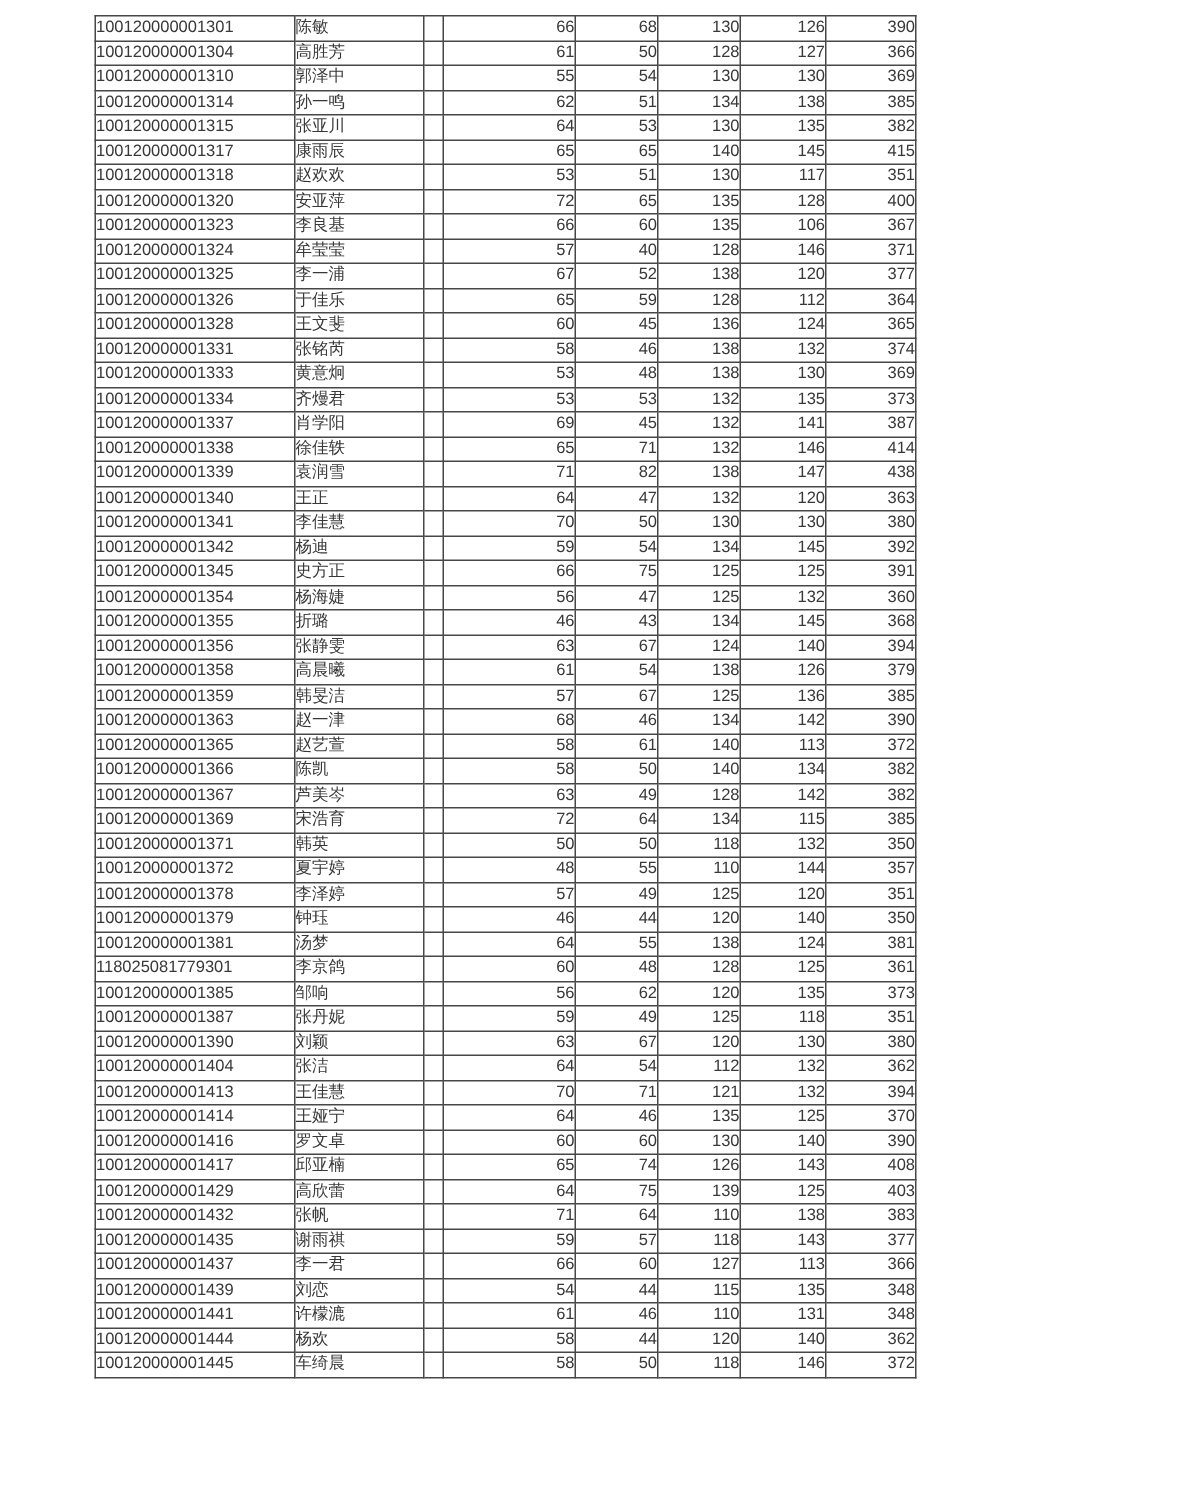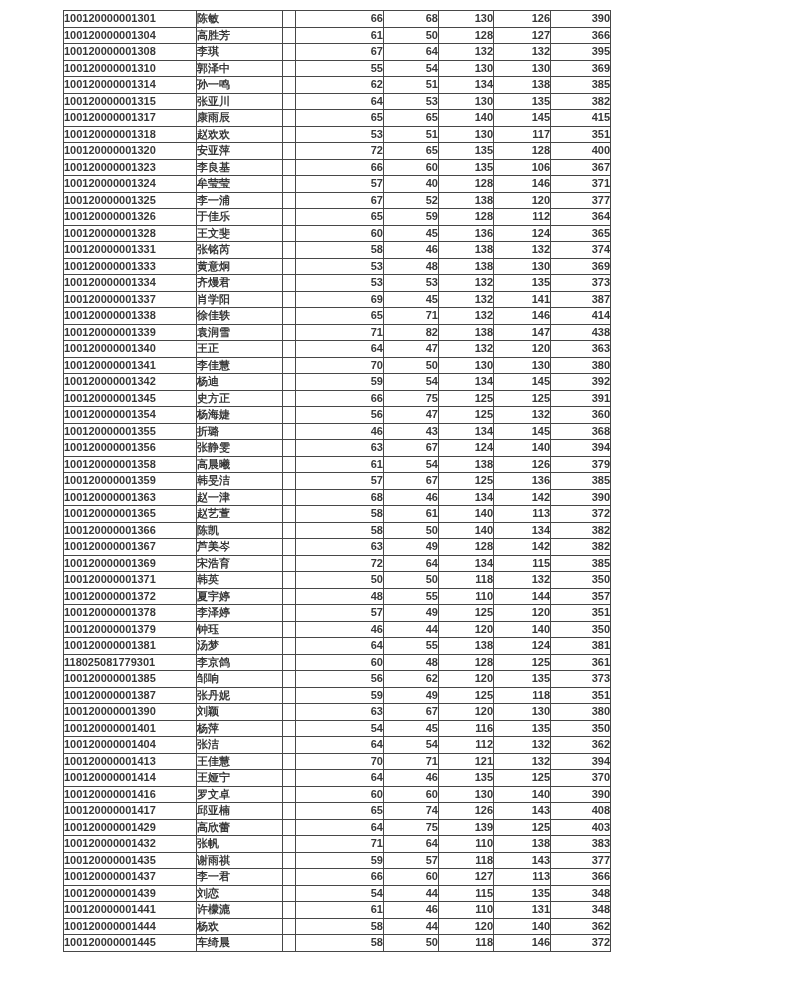--- a/index.html
+++ b/index.html
@@ -11,21 +11,20 @@
     font-family: "Liberation Sans", "DejaVu Sans", sans-serif;
   }
   .sheet {
     position: absolute;
     left: 63px;
     top: 10px;
   }
   table.grid {
     border-collapse: collapse;
     table-layout: fixed;
-    font-weight: bold;
   }
   table.grid td {
     border: 1px solid #474747;
     font-size: 11px;
     color: #383838;
     height: 15.5px;
     line-height: 15.5px;
     padding: 0;
     white-space: nowrap;
     overflow: hidden;
@@ -73,30 +72,20 @@
           <td class="al">100120000001304</td>
           <td class="al">高胜芳</td>
           <td class="sp"></td>
           <td class="ar">61</td>
           <td class="ar">50</td>
           <td class="ar">128</td>
           <td class="ar">127</td>
           <td class="ar">366</td>
         </tr>
         <tr>
-          <td class="al">100120000001308</td>
-          <td class="al">李琪</td>
-          <td class="sp"></td>
-          <td class="ar">67</td>
-          <td class="ar">64</td>
-          <td class="ar">132</td>
-          <td class="ar">132</td>
-          <td class="ar">395</td>
-        </tr>
-        <tr>
           <td class="al">100120000001310</td>
           <td class="al">郭泽中</td>
           <td class="sp"></td>
           <td class="ar">55</td>
           <td class="ar">54</td>
           <td class="ar">130</td>
           <td class="ar">130</td>
           <td class="ar">369</td>
         </tr>
         <tr>
@@ -483,30 +472,20 @@
           <td class="al">100120000001390</td>
           <td class="al">刘颖</td>
           <td class="sp"></td>
           <td class="ar">63</td>
           <td class="ar">67</td>
           <td class="ar">120</td>
           <td class="ar">130</td>
           <td class="ar">380</td>
         </tr>
         <tr>
-          <td class="al">100120000001401</td>
-          <td class="al">杨萍</td>
-          <td class="sp"></td>
-          <td class="ar">54</td>
-          <td class="ar">45</td>
-          <td class="ar">116</td>
-          <td class="ar">135</td>
-          <td class="ar">350</td>
-        </tr>
-        <tr>
           <td class="al">100120000001404</td>
           <td class="al">张洁</td>
           <td class="sp"></td>
           <td class="ar">64</td>
           <td class="ar">54</td>
           <td class="ar">112</td>
           <td class="ar">132</td>
           <td class="ar">362</td>
         </tr>
         <tr>

